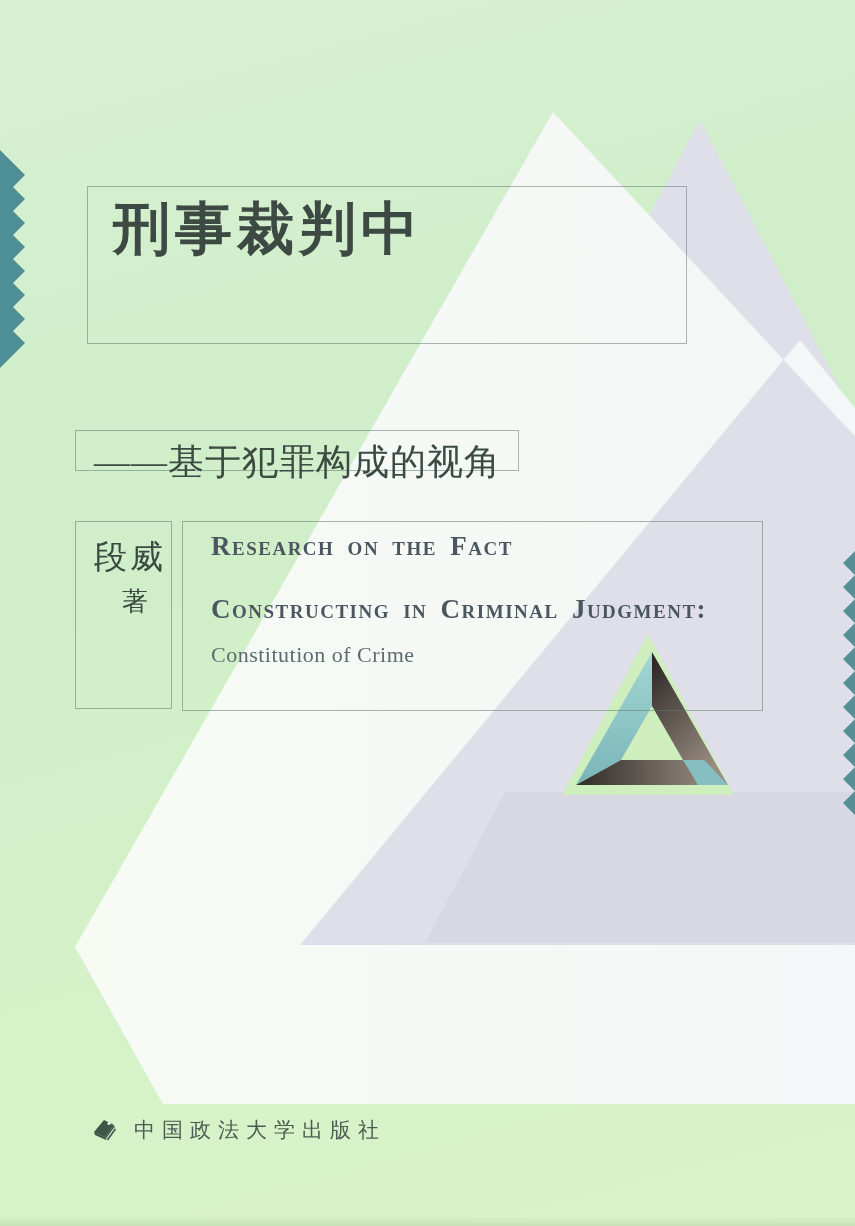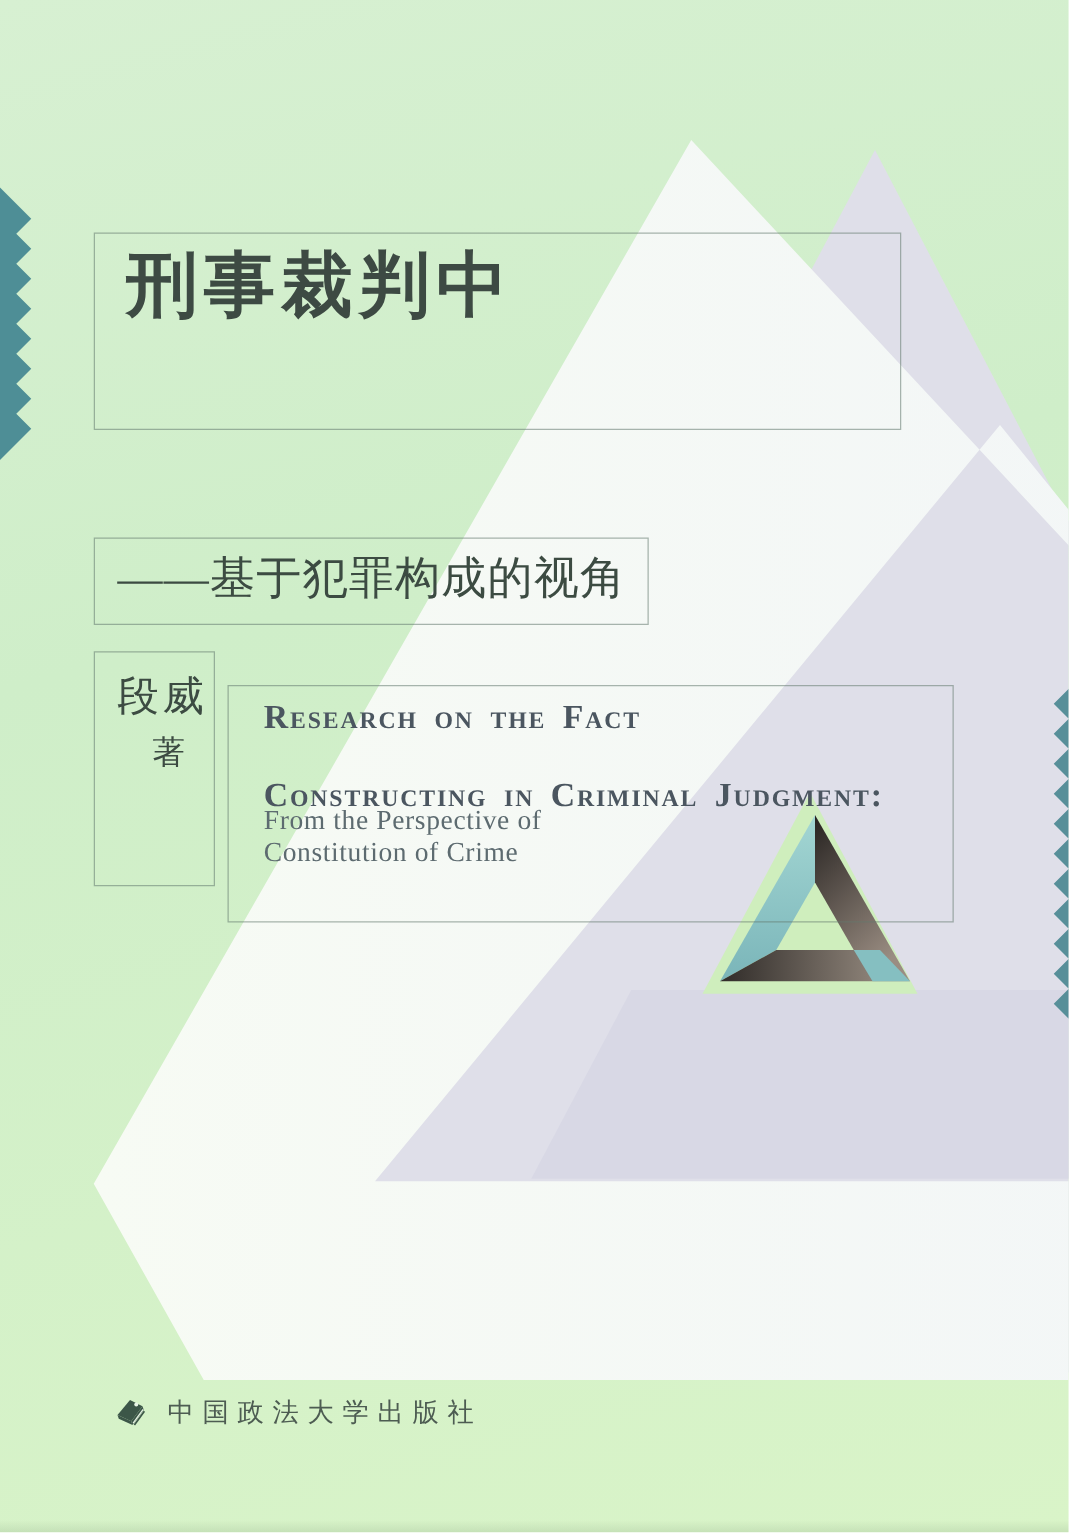--- a/index.html
+++ b/index.html
@@ -10,34 +10,34 @@
     --ink:#3d4a43; --ink-serif:#3c4b42; --ink-en:#4b5660; --ink-en2:#5d6b70;
     --hairline:rgba(100,122,112,.55);
   }
   html,body{margin:0;padding:0;}
   body{width:855px;height:1226px;overflow:hidden;background:#fff;
        font-family:"Liberation Sans",sans-serif;}
   .cover{position:relative;width:855px;height:1226px;overflow:hidden;
          background:linear-gradient(165deg,var(--bg-top) 0%,var(--bg-mid) 38%,var(--bg-bottom) 100%);}
   .art{position:absolute;left:0;top:0;width:855px;height:1226px;display:block;}
   .box{position:absolute;border:1px solid var(--hairline);box-sizing:border-box;}
-  .title-box{left:75px;top:186px;width:646px;height:158px;}
+  .title-box{left:87px;top:186px;width:600px;height:158px;}
   .title-cn{position:absolute;left:25px;color:var(--ink);font-weight:bold;
             font-size:57px;letter-spacing:5px;line-height:1;white-space:nowrap;}
   .title-l1{top:13px;}
   .title-l2{top:97px;}
-  .subtitle-box{left:75px;top:430px;width:444px;height:70px;}
+  .subtitle-box{left:75px;top:430px;width:444px;height:41px;}
   .subtitle-cn{position:absolute;left:18px;top:7px;color:var(--ink-serif);
                font-family:"Liberation Serif",serif;font-size:36px;letter-spacing:1px;white-space:nowrap;}
   .author-box{left:75px;top:521px;width:97px;height:188px;}
   .author-name{position:absolute;left:18px;top:13px;font-family:"Liberation Serif",serif;
                font-size:33px;color:var(--ink-serif);letter-spacing:3px;text-align:center;}
   .author-role{position:absolute;left:46px;top:62px;font-family:"Liberation Serif",serif;
                font-size:26px;color:var(--ink-serif);}
-  .english-box{left:182px;top:548px;width:581px;height:190px;}
+  .english-box{left:182px;top:521px;width:581px;height:190px;}
   .en-line{position:absolute;left:28px;font-family:"Liberation Serif",serif;white-space:nowrap;}
   .en-caps{font-variant:small-caps;font-weight:bold;color:var(--ink-en);
            font-size:27px;letter-spacing:1.5px;word-spacing:5px;}
   .en-caps1{top:9px;}
   .en-caps2{top:48px;margin-top:24px;}
   .en-sub{color:var(--ink-en2);font-size:22px;letter-spacing:.5px;}
   .en-sub1{top:94px;}
   .en-sub2{top:120px;text-align:center;}
   .publisher{position:absolute;left:90px;top:1114px;height:32px;display:flex;align-items:center;}
   .pub-text{margin-left:16px;font-family:"Liberation Serif",serif;font-size:21px;
@@ -103,21 +103,20 @@
   </div>
 
   <div class="box author-box">
     <div class="author-name">段威</div>
     <div class="author-role">著</div>
   </div>
 
   <div class="box english-box">
     <div class="en-line en-caps en-caps1">Research on the Fact</div>
     <div class="en-line en-caps en-caps2">Constructing in Criminal Judgment:</div>
-    <div class="en-line en-sub en-sub1">From the Perspective of</div>
     <div class="en-line en-sub en-sub2">Constitution of Crime</div>
   </div>
 
   <div class="publisher">
     <svg width="28" height="28" viewBox="0 0 28 28" aria-hidden="true">
       <path d="M4,16 L14,4 L24,9 L15,21 Z" fill="#3c5648"></path>
       <path d="M4,16 L15,21 L16,24 L5,19 Z" fill="#3c5648"></path>
       <path d="M15,21 L24,9 L25,12 L16,24 Z" fill="#3c5648"></path>
       <path d="M16.5,22.5 L24.5,11.5" stroke="#e8f4e6" stroke-width="1"></path>
       <path d="M17.5,24 L25.5,13" stroke="#3c5648" stroke-width="1.4"></path>

